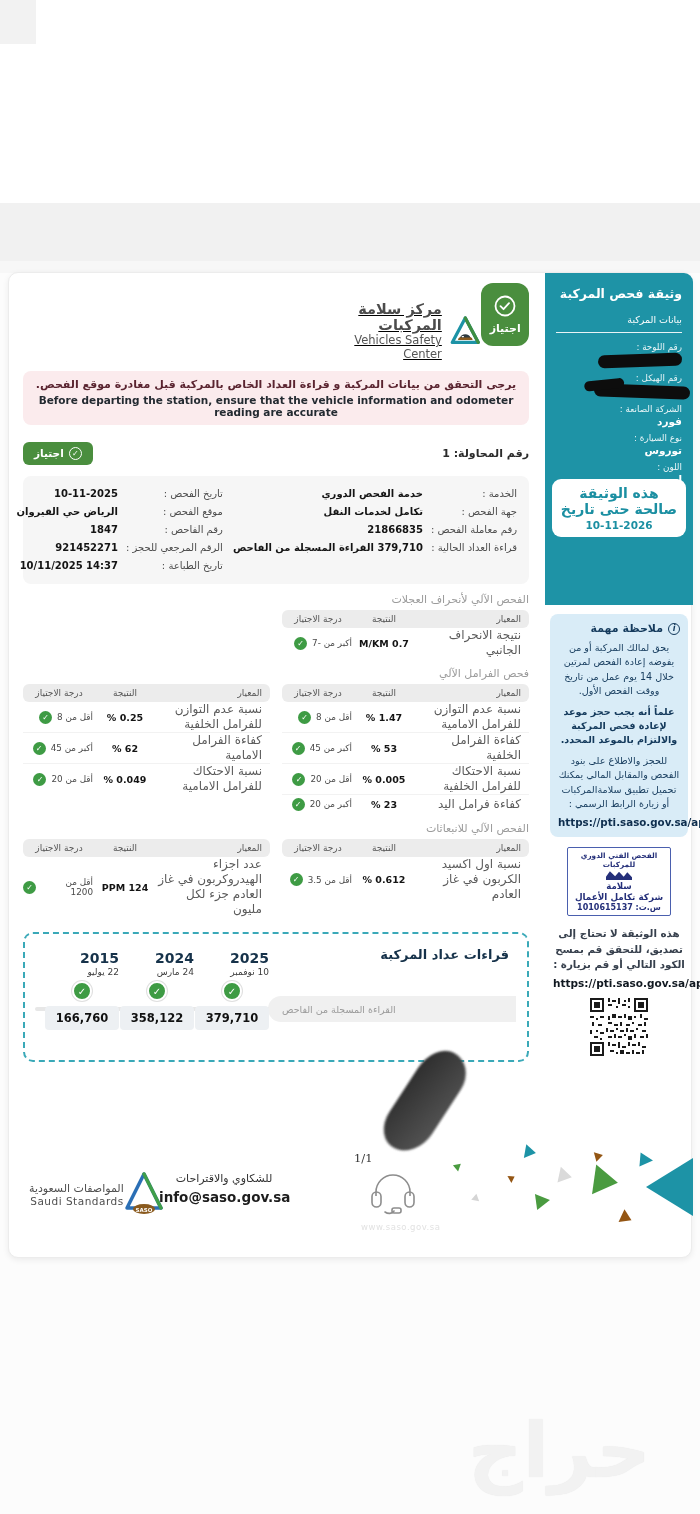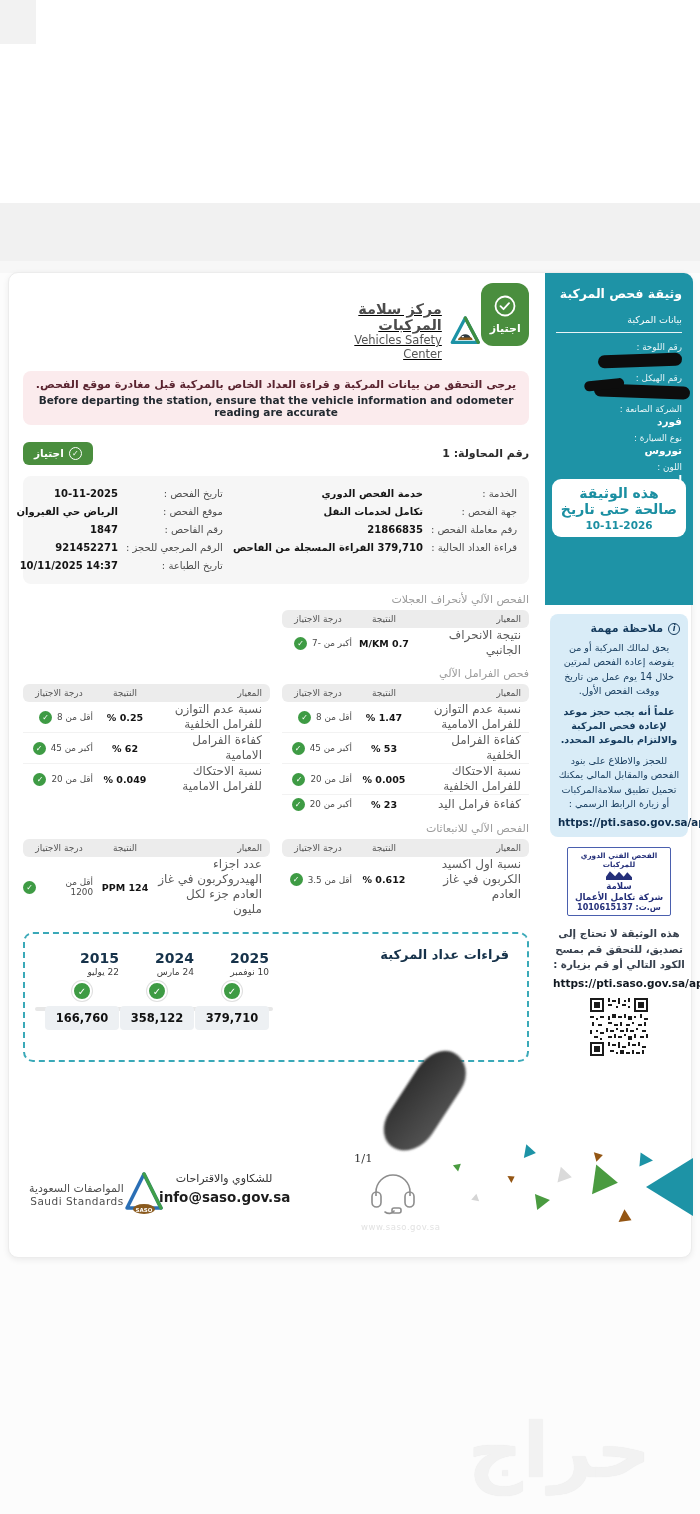--- a/index.html
+++ b/index.html
@@ -376,20 +376,23 @@
                 <span>أقل من 1200</span>
                 <span class="chk"></span>
               </span>
           </div>
         </div>
       </div>
 
       <div class="odo">
         <div class="odo-title">قراءات عداد المركبة</div>
         <div class="odo-line"></div>
+        <div class="odo-bar">
+          <span class="odo-bar-label">القراءة المسجلة من الفاحص</span>
+        </div>
         <div class="odo-col c0">
           <div class="odo-year">2025</div>
           <div class="odo-date">10 نوفمبر</div>
           <div class="odo-dot"></div>
           <div class="odo-chip">379,710</div>
         </div>
         <div class="odo-col c1">
           <div class="odo-year">2024</div>
           <div class="odo-date">24 مارس</div>
           <div class="odo-dot"></div>

